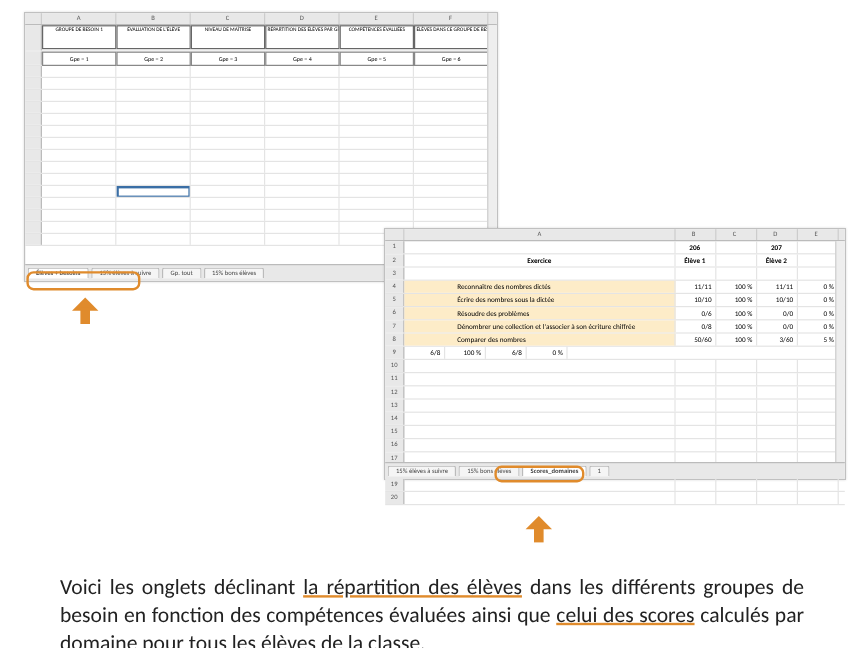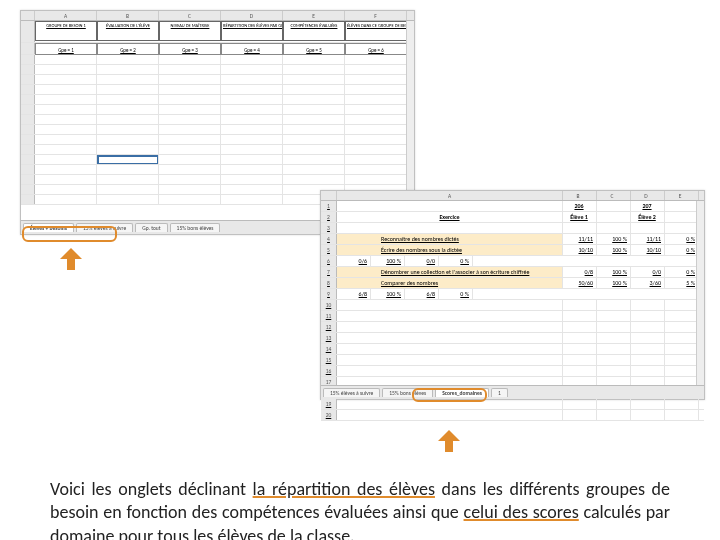--- a/index.html
+++ b/index.html
@@ -20,21 +20,21 @@
     box-shadow: 0 0 2px rgba(0,0,0,0.15);
   }
   .ss1 { left: 20px; top: 10px; width: 395px; height: 225px; }
   .ss2 { left: 320px; top: 190px; width: 385px; height: 210px; }
 
   
   .chdr { display:flex; background:#e8e8e8; border-bottom:1px solid #bbb; height:10px; }
   .chdr div { border-right:1px solid #ccc; text-align:center; color:#555; font-size:5.5px; line-height:10px; }
   .rownum { width:14px; background:#e8e8e8; border-right:1px solid #bbb; text-align:center; color:#555; font-size:5.5px; line-height:10px; flex:none; }
 
-  .grid { display:flex; flex-direction:column;text-decoration:underline; }
+  .grid { display:flex; flex-direction:column; }
   .row { display:flex; height:10px; border-bottom:1px solid #e4e4e4; }
   .cell { border-right:1px solid #e4e4e4; padding:0 2px; overflow:hidden; white-space:nowrap; line-height:10px; font-size:5.5px; }
 
   
   .ss1 .c { width: 62px; }
   .ss1 .hdrcell { background:#fff; text-align:center; font-size:4.5px; line-height:6px; padding:1px; height:20px; border:1px solid #666; }
   .ss1 .subcell { text-align:center; font-size:5px; border:1px solid #888; height:12px; line-height:12px; }
   .ss1 .datacell { text-align:center; font-size:5px; }
   .ss1 .selbox { border:2px solid #3a6ea5; width:62px; height:10px; }
 
@@ -305,20 +305,21 @@
         <div class="row">
           <div class="rownum">5</div>
           <div class="cell colA yel">Écrire des nombres sous la dictée</div>
           <div class="cell colN">10/10</div>
           <div class="cell colN">100 %</div>
           <div class="cell colN">10/10</div>
           <div class="cell colN">0 %</div>
         </div>
         <div class="row">
           <div class="rownum">6</div>
+          <div class="cell colA yel">Résoudre des problèmes</div>
           <div class="cell colN">0/6</div>
           <div class="cell colN">100 %</div>
           <div class="cell colN">0/0</div>
           <div class="cell colN">0 %</div>
         </div>
         <div class="row">
           <div class="rownum">7</div>
           <div class="cell colA yel">Dénombrer une collection et l'associer à son écriture chiffrée</div>
           <div class="cell colN">0/8</div>
           <div class="cell colN">100 %</div>

